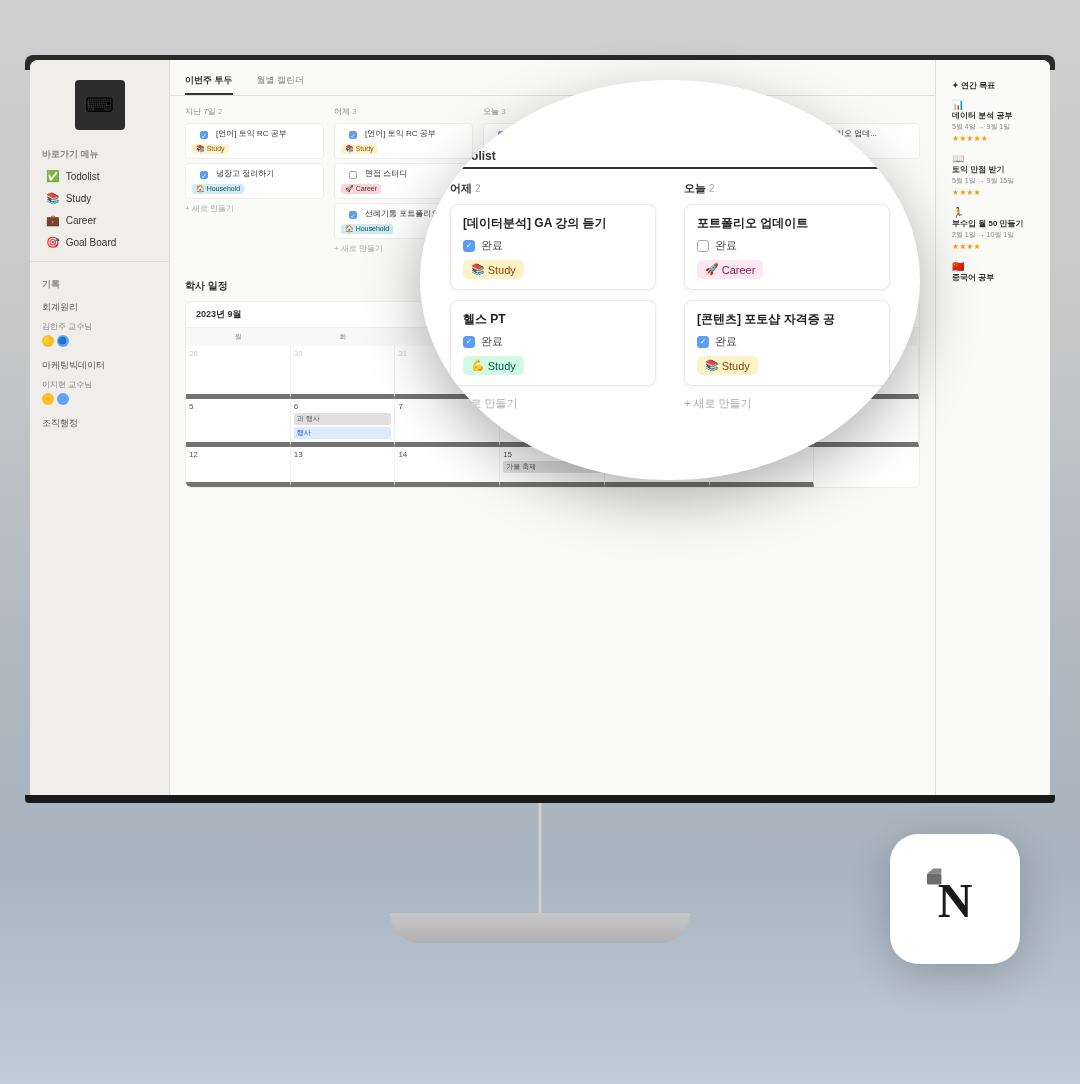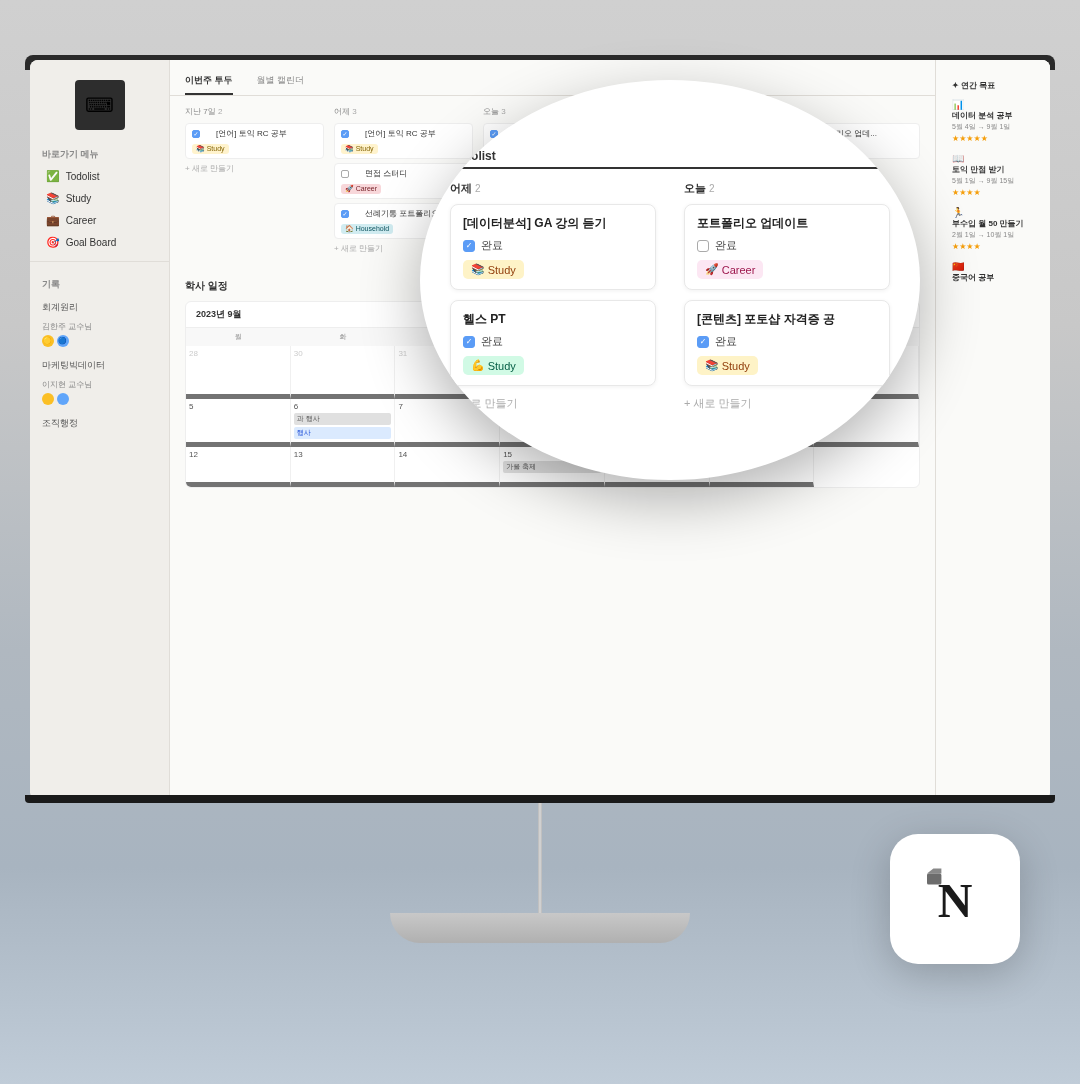--- a/index.html
+++ b/index.html
@@ -177,23 +177,24 @@
       border-radius: 4px;
       padding: 4px 6px;
       margin-bottom: 4px;
       font-size: 8px;
       color: #333;
       border: 1px solid #eee;
     }
 
     .todo-check-row {
       display: flex;
-      align-items: center;
-      gap: 16px;
+      align-items: flex-end;
+      gap: 8px;
       margin-bottom: 3px;
+      margin-left: 8px;
     }
 
     .check-box {
       width: 8px;
       height: 8px;
       border: 1px solid #aaa;
       border-radius: 2px;
       display: flex;
       align-items: center;
       justify-content: center;
@@ -600,20 +601,27 @@
                 <div class="week-col-header">
                   지난 7일 <span class="day-count">2</span>
                 </div>
                 <div class="todo-item-card">
                   <div class="todo-check-row">
                     <div class="check-box checked">✓</div>
                     <span>[언어] 토익 RC 공부</span>
                   </div>
                   <div class="todo-tag tag-study">📚 Study</div>
                 </div>
+                <div class="todo-item-card">
+                  <div class="todo-check-row">
+                    <div class="check-box checked">✓</div>
+                    <span>냉장고 정리하기</span>
+                  </div>
+                  <div class="todo-tag tag-household">🏠 Household</div>
+                </div>
                 <div class="add-new">+ 새로 만들기</div>
               </div>
 
               <div>
                 <div class="week-col-header">
                   어제 <span class="day-count">3</span>
                 </div>
                 <div class="todo-item-card">
                   <div class="todo-check-row">
                     <div class="check-box checked">✓</div>

